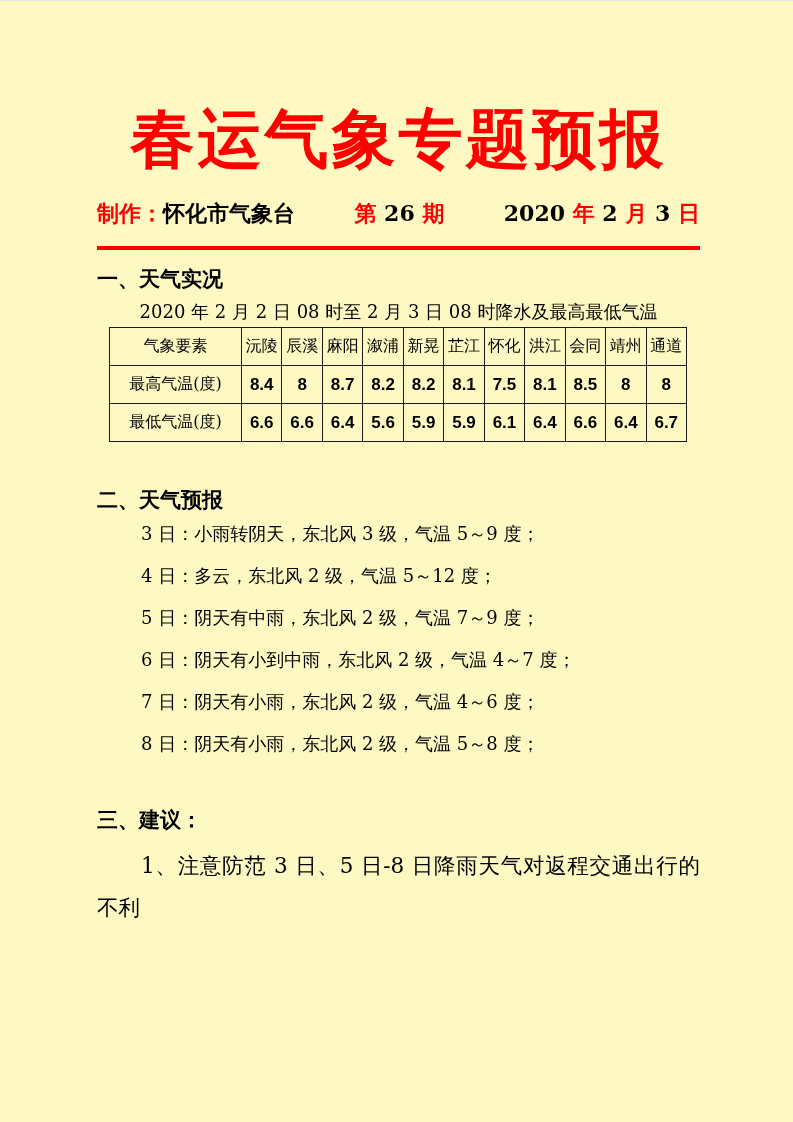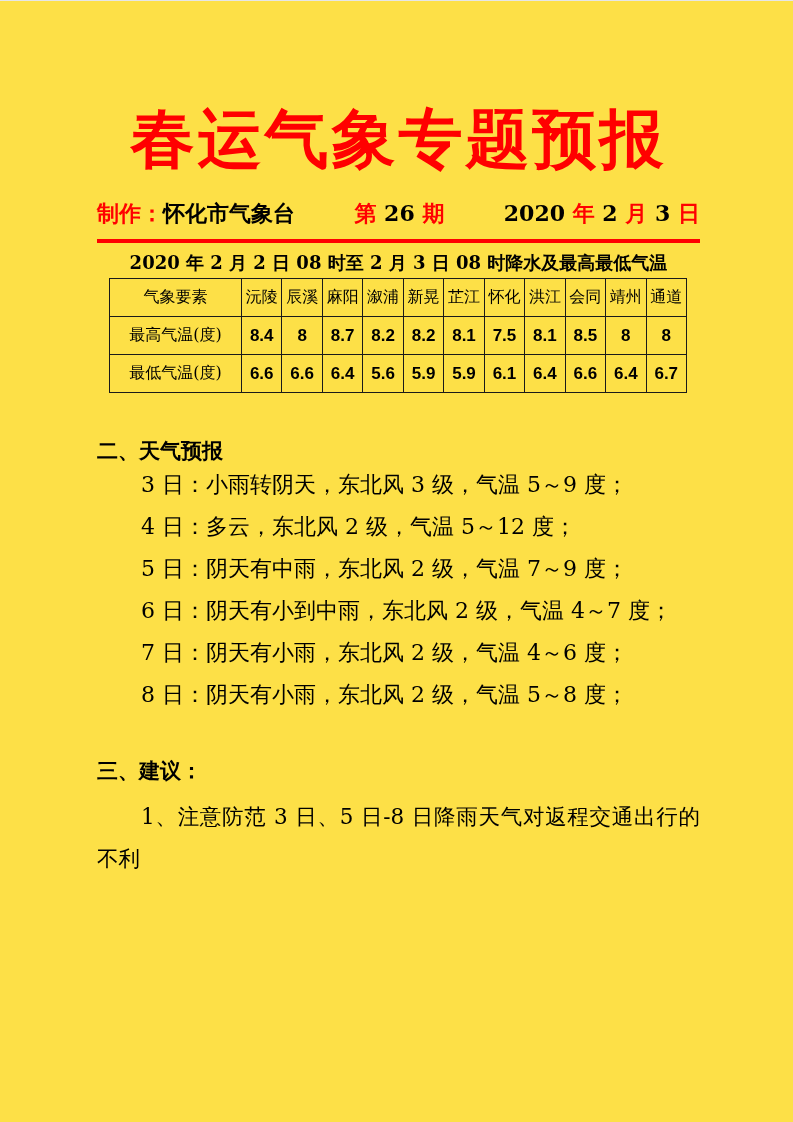--- a/index.html
+++ b/index.html
@@ -2,57 +2,57 @@
 <html><head>
 <meta charset="utf-8">
 <style>
   * { margin:0; padding:0; box-sizing:border-box; }
   html,body { background:#ffffff; }
   body { font-family:"DejaVu Serif", serif; color:#000; }
   .page {
     position:relative;
     width:793px; height:1122px;
     margin:0 auto;
-    background:#fde047;
+    background:#fef9c3;
     border-top:1px solid #e6e6e6;
     padding:95px 93px 0 97px;
     overflow:hidden;
   }
   .doc-title {
     font-size:64px;
     font-weight:bold;
     color:#ff0000;
     text-align:center;
     letter-spacing:3px;
     line-height:86px;
     white-space:nowrap;
   }
   .meta-row {
     display:flex;
     justify-content:space-between;
     align-items:baseline;
     margin-top:18px;
-    padding-bottom:13px;
+    padding-bottom:20px;
     border-bottom:4px solid #ff0000;
     font-size:22px;
     font-weight:bold;
     line-height:26px;
   }
   .red { color:#ff0000; }
   .bold { font-weight:bold; }
   .sec-heading {
     font-family:"Liberation Sans", sans-serif;
     font-weight:bold;
     font-size:21px;
     line-height:26px;
     margin-top:16px;
   }
   .table-caption {
     text-align:center;
-    font-weight:bold;
+    font-weight:normal;
     font-size:18px;
     line-height:22px;
     margin-top:9px;
   }
   table.weather {
     border-collapse:collapse;
     margin:4px 0 0 12px;
     width:578px;
     table-layout:fixed;
   }
@@ -74,21 +74,21 @@
   }
   .sec2-heading { margin-top:45px; }
   .intro-para {
     margin-top:8px;
     font-size:21.5px;
     line-height:42px;
     text-align:justify;
     text-indent:44px;
   }
   .days p {
-    font-size:22px;
+    font-size:18px;
     line-height:42px;
     text-indent:44px;
     text-align:left;
   }
   .sec3-heading { margin-top:42px; }
   .suggestions p {
     margin-top:12px;
     font-size:21.5px;
     line-height:42px;
     text-indent:44px;
@@ -101,20 +101,21 @@
 <div class="page">
 
   <h1 class="doc-title">春运气象专题预报</h1>
 
   <div class="meta-row">
     <span><span class="red">制作：</span><span>怀化市气象台</span></span>
     <span><span class="red">第 </span><span>26</span><span class="red"> 期</span></span>
     <span><span>2020 </span><span class="red">年</span><span> 2 </span><span class="red">月</span><span> 3 </span><span class="red">日</span></span>
   </div>
 
+  <h2 class="sec-heading">一、天气实况</h2>
 
   <div class="table-caption">2020 年 2 月 2 日 08 时至 2 月 3 日 08 时降水及最高最低气温</div>
 
   <table class="weather">
     <colgroup>
       <col class="labelcol">
       <col>
         <col>
         <col>
         <col>

